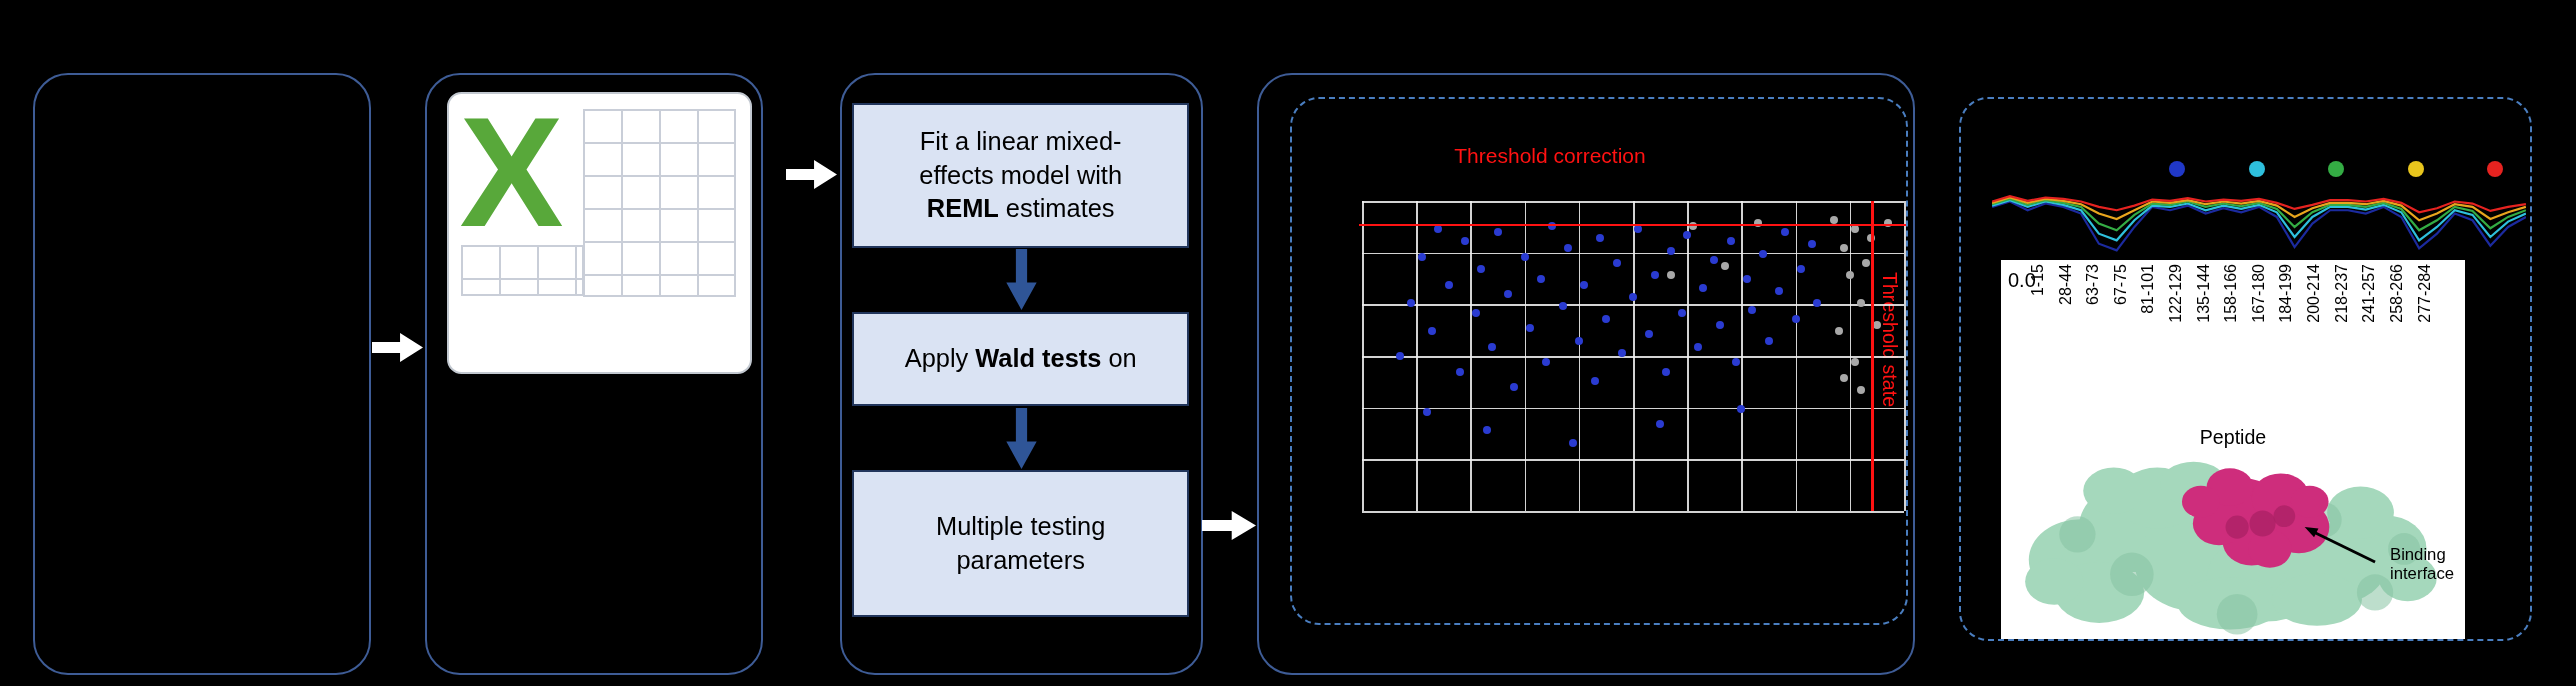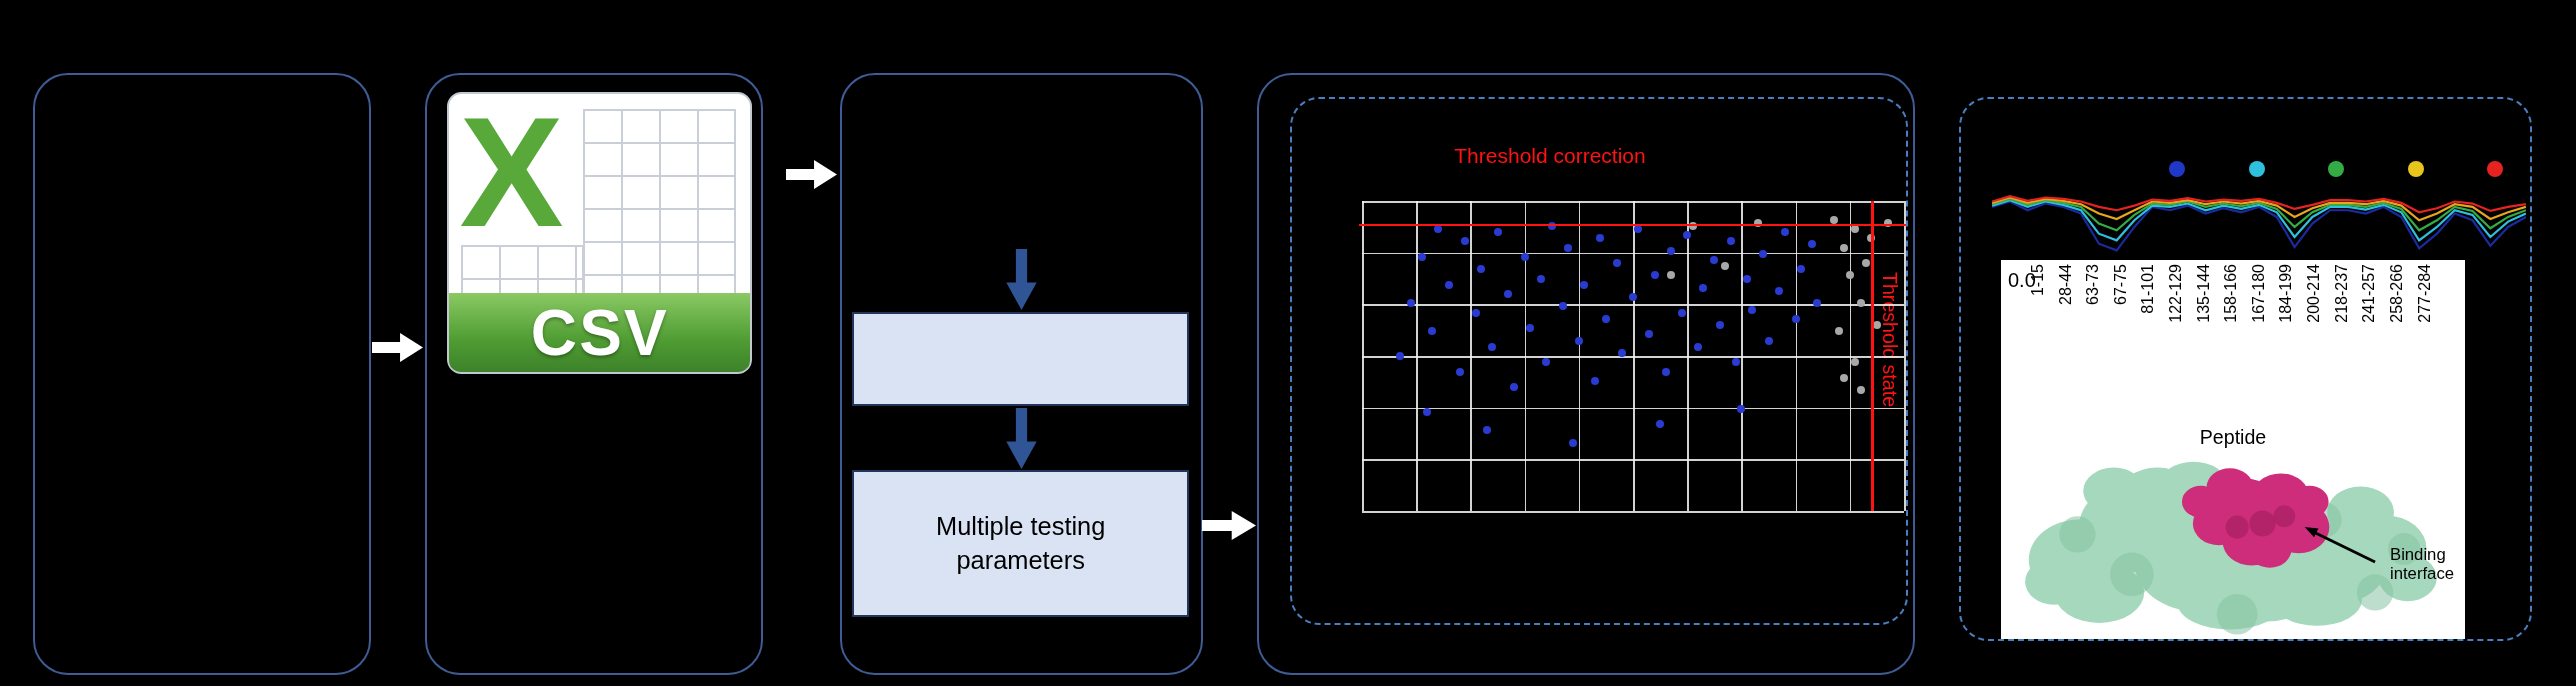--- a/index.html
+++ b/index.html
@@ -99,31 +99,34 @@
 
   <div class="stage-box" id="box-input"></div>
 
   <div class="flow-arrow" id="arrow-1"></div>
 
   <div class="stage-box" id="box-csv">
     <div class="csv-icon">
       <div class="csv-x">X</div>
       <div class="csv-grid csv-grid-right"></div>
       <div class="csv-grid csv-grid-left"></div>
-      <div class="csv-banner">
-        <span class="csv-banner-text">CSV</span>
-      </div>
     </div>
   </div>
 
   <div class="flow-arrow" id="arrow-2"></div>
 
   <div class="stage-box" id="box-steps">
+    <div class="step" id="step-1">
+        <div><span>Fit a linear mixed-</span></div>
+        <div><span>effects model with</span></div>
+        <div><span class="b">REML</span><span> estimates</span></div>
+      </div>
     <div class="down-arrow" id="darrow-1"></div>
     <div class="step" id="step-2">
+        <div><span>Apply </span><span class="b">Wald tests</span><span> on</span></div>
       </div>
     <div class="down-arrow" id="darrow-2"></div>
     <div class="step" id="step-3">
         <div><span>Multiple testing</span></div>
         <div><span>parameters</span></div>
       </div>
   </div>
 
   <div class="flow-arrow" id="arrow-3"></div>
 

